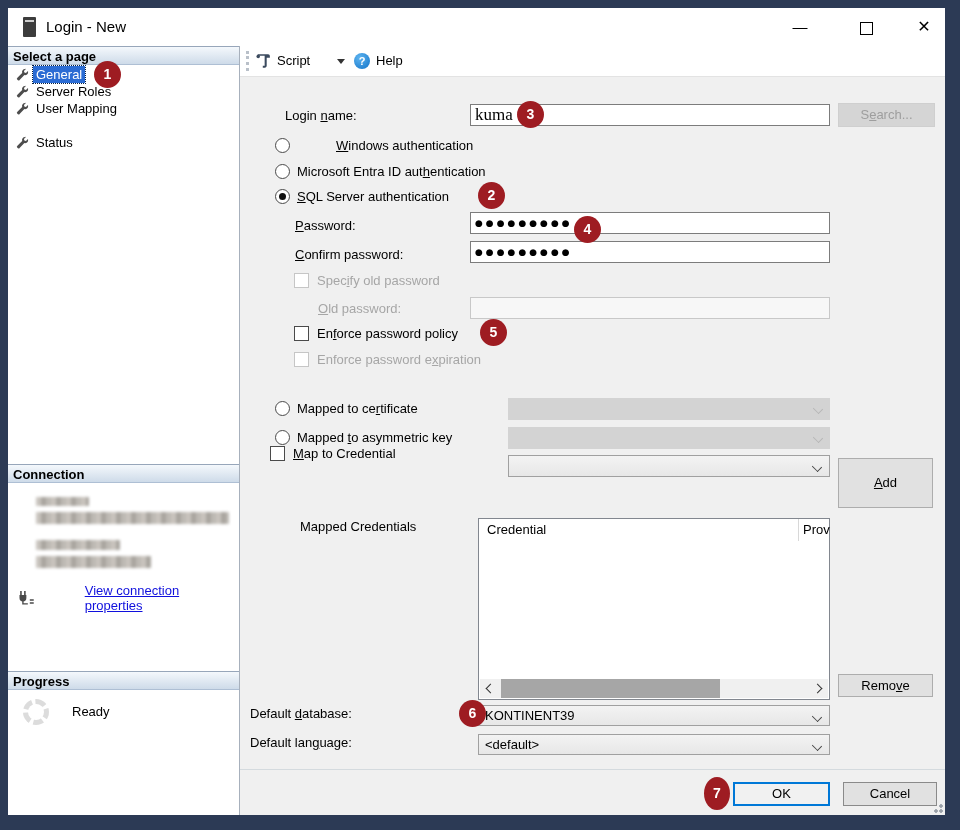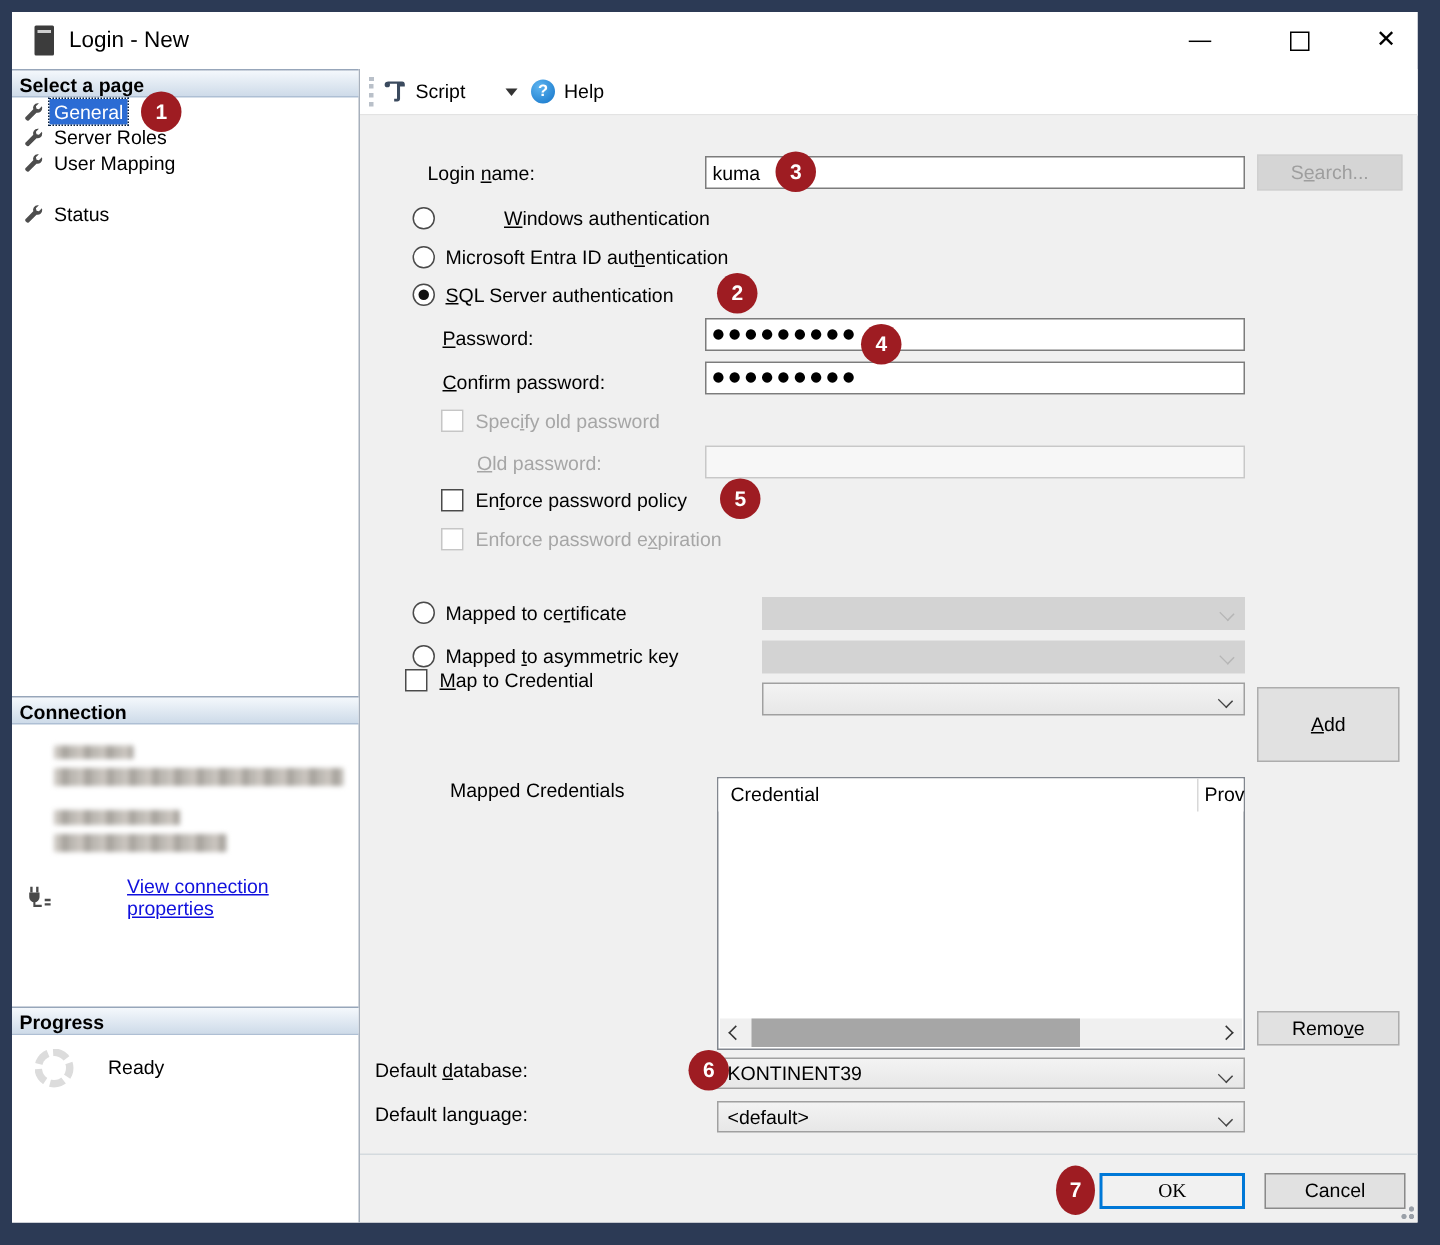--- a/index.html
+++ b/index.html
@@ -2,21 +2,21 @@
 <html><head>
 <meta charset="utf-8">
 <style>
   html,body{margin:0;padding:0;}
   body{width:960px;height:830px;background:#2c3a55;position:relative;overflow:hidden;
        font-family:"Liberation Sans","DejaVu Sans",sans-serif;font-size:13px;color:#000;}
   .abs{position:absolute;}
   u{text-decoration:underline;}
 
   
-  #win{left:8px;top:8px;width:937px;height:807px;background:#fff;}
+  #win{left:8px;top:8px;width:937px;height:807px;background:#fff;border-radius:29px;}
 
   
   #titlebar{left:0;top:0;width:937px;height:38px;background:#fff;}
   #title-icon{left:15px;top:9px;width:13px;height:20px;background:#3c3c3c;border-radius:1px;}
   #title-icon span{position:absolute;left:2px;top:3px;width:9px;height:2px;background:#cfcfcf;}
   #title-text{left:38px;top:0;height:38px;line-height:38px;font-size:15px;}
   .wbtn{top:4px;width:40px;height:30px;text-align:center;line-height:30px;font-size:15px;color:#000;}
   #btn-min{left:772px;}
   #btn-max{left:838px;}
   #btn-max i{display:inline-block;width:11px;height:11px;border:1.5px solid #000;vertical-align:middle;}
@@ -43,22 +43,22 @@
   .tbtxt{top:0;height:30px;line-height:30px;}
   #script-icon{left:15px;top:8px;width:15px;height:14px;}
   #script-caret{left:97px;top:13px;width:0;height:0;border-left:4px solid transparent;border-right:4px solid transparent;border-top:5px solid #333;}
   #help-icon{left:114px;top:7px;width:16px;height:16px;border-radius:50%;
              background:radial-gradient(circle at 35% 30%,#5db4f0,#1273c8);color:#fff;font-weight:bold;
              font-size:11px;text-align:center;line-height:16px;}
 
   
   .lbl{height:16px;line-height:16px;white-space:nowrap;}
   .dis{color:#a6a6a6;}
-  .txt{position:absolute;border:1px solid #7c7c7c;background:#fff;font-family:Liberation Sans, sans-serif;
-       font-size:13px;padding:0 4px;box-sizing:border-box;outline:none;}
+  .txt{position:absolute;border:1px solid #7c7c7c;background:#fff;font-family:Liberation Serif, serif;
+       font-size:17px;padding:0 4px;box-sizing:border-box;outline:none;}
   .dots{font-family:"DejaVu Sans",sans-serif;font-size:9px;letter-spacing:3px;font-weight:bold;}
   .txt:disabled{background:#f7f7f7;border-color:#c8c8c8;}
   .row{display:flex;align-items:center;height:16px;}
   .radio{width:13px;height:13px;border:1px solid #4a4a4a;border-radius:50%;background:#fff;margin-right:7px;flex:none;position:relative;}
   .radio.sel::after{content:"";position:absolute;left:3px;top:3px;width:7px;height:7px;border-radius:50%;background:#111;}
   .cb{width:13px;height:13px;border:1px solid #4a4a4a;background:#fff;margin-right:8px;flex:none;}
   .cb.dcb{border-color:#c6c6c6;}
   .combo{position:absolute;height:22px;box-sizing:border-box;border:1px solid #a0a0a0;
          background:linear-gradient(#f3f3f3,#e7e7e7);line-height:20px;padding:0 6px;}
   .combo .chev{position:absolute;right:8px;top:7px;width:7px;height:7px;border-right:1.4px solid #444;
@@ -75,21 +75,21 @@
   #col-credential{position:absolute;left:8px;top:0;}
   #col-prov{position:absolute;left:319px;top:0;border-left:1px solid #d8d8d8;padding-left:4px;height:22px;}
   #hsb{position:absolute;left:1px;right:1px;bottom:1px;height:19px;background:#f0f0f0;}
   .sbarrow{position:absolute;top:0;width:19px;height:19px;}
   .sbarrow i{position:absolute;top:6px;width:6px;height:6px;border-left:1.4px solid #333;border-bottom:1.4px solid #333;}
   #sb-left i{left:7px;transform:rotate(45deg);}
   #sb-right i{right:7px;transform:rotate(-135deg);}
   #sb-thumb{position:absolute;left:21px;top:0;width:219px;height:19px;background:#a6a6a6;}
 
   #footer-sep{left:0;top:723px;width:705px;border-top:1px solid #d4dade;}
-  #ok-btn{border:2px solid #0078d7;background:#f1f1f1;font-family:Liberation Serif, serif;}
+  #ok-btn{border:2px solid #0078d7;background:#f1f1f1;}
 
   .badge{position:absolute;width:27px;height:27px;border-radius:50%;background:#9e1c22;color:#fff;
          font-weight:bold;font-size:14px;text-align:center;line-height:27px;z-index:50;}
   #badge7{width:26px;height:33px;border-radius:50%;line-height:33px;}
 
   #resize-grip{left:925px;top:795px;width:10px;height:10px;
     background:radial-gradient(circle 1.5px at 8px 8px,#9aa0a8 1.5px,transparent 2px),
                radial-gradient(circle 1.5px at 8px 3px,#9aa0a8 1.5px,transparent 2px),
                radial-gradient(circle 1.5px at 3px 8px,#9aa0a8 1.5px,transparent 2px);}
 </style>

